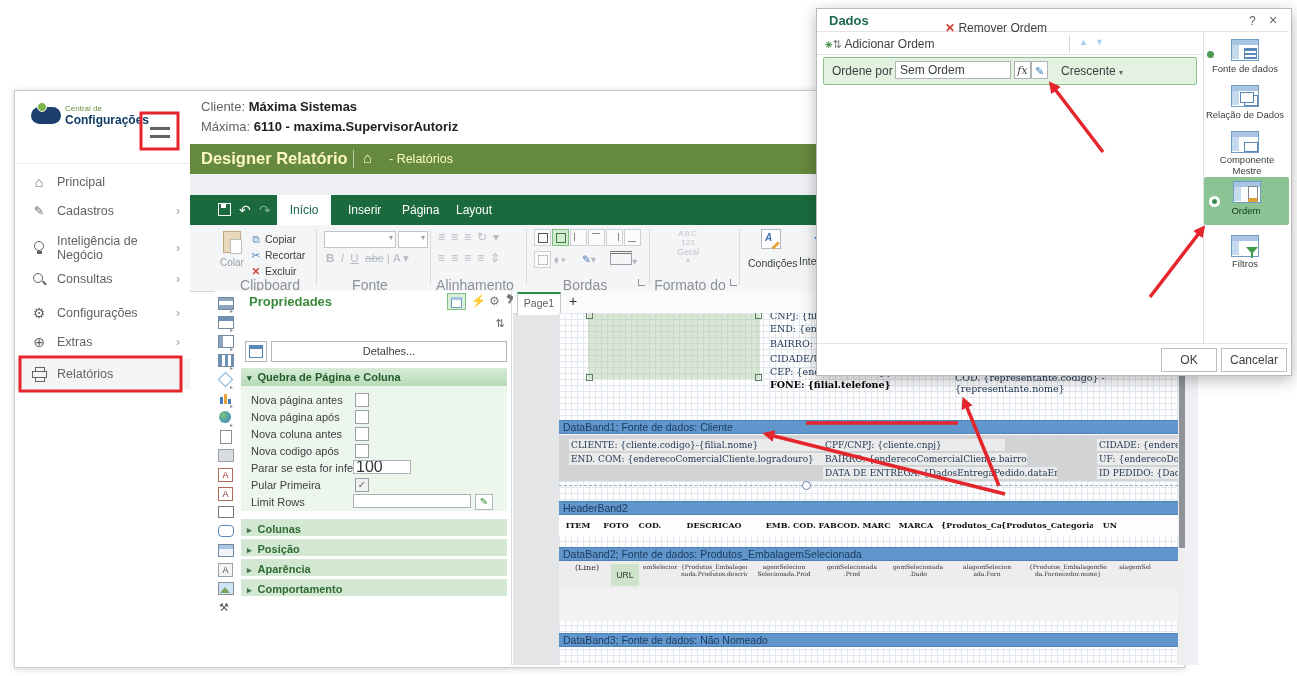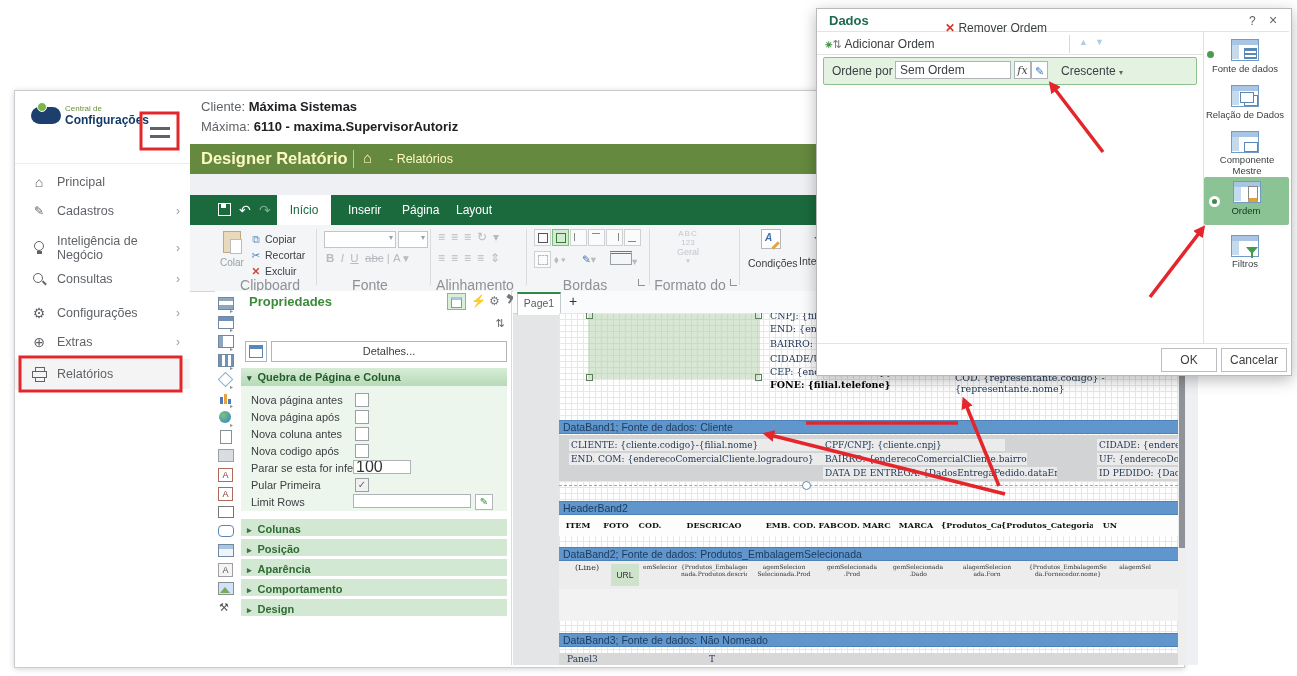--- a/index.html
+++ b/index.html
@@ -401,21 +401,20 @@
       <div class="cb" style="top:92px" data-checked="true"></div>
       <div class="prow" style="top:110px">Limit Rows</div>
       <input class="pinput" style="left: 112px; top: 108px; width: 118px;" value="">
       <div class="abs" style="left:234px;top:108px;width:16px;height:14px;border:1px solid #b0b5ba;background:#fff;color:#3c8c3c;font-size:10px;text-align:center;line-height:13px">✎</div>
     </div>
 
     <div class="csect" style="top:228px"><span class="car">▸</span><span>Colunas</span></div>
     <div class="csect" style="top:248px"><span class="car">▸</span><span>Posição</span></div>
     <div class="csect" style="top:268px"><span class="car">▸</span><span>Aparência</span></div>
     <div class="csect" style="top:288px"><span class="car">▸</span><span>Comportamento</span></div>
-    <div class="csect" style="top:308px"><span class="car">▸</span><span>Design</span></div>
   </div>
 
   <div class="abs cv">
     <div class="tabbar">
       <div class="ptab">Page1</div>
       <div class="ntab">+</div>
     </div>
 
     <div class="page">
 
@@ -472,24 +471,20 @@
         <div class="d2c serif" style="left:192px;width:66px">agemSelecion Selecionada.Prod</div>
         <div class="d2c serif" style="left:262px;width:62px">gemSelecionada .Prod</div>
         <div class="d2c serif" style="left:328px;width:62px">gemSelecionada .Dado</div>
         <div class="d2c serif" style="left:394px;width:68px">alagemSelecion ada.Forn</div>
         <div class="d2c serif" style="left:470px;width:78px">{Produtos_EmbalagemSeleciona da.Fornecedor.nome}</div>
         <div class="d2c serif" style="left:556px;width:40px">alagemSel</div>
       </div>
       <div class="abs" style="left:0;top:276px;width:619px;height:32px;background:#f2f2f3"></div>
 
       <div class="band" style="top:320px">DataBand3; Fonte de dados: Não Nomeado</div>
-      <div class="abs" style="left:0;top:340px;width:619px;height:12px;background:#d8d8d9">
-        <span class="serif" style="position:absolute;left:8px;top:1px;font-size:9px">Panel3</span>
-        <span class="serif" style="position:absolute;left:150px;top:1px;font-size:9px">T</span>
-      </div>
     </div>
 
     <div class="vsb">
         <i></i>
       </div>
     <div class="abs" style="left:673px;top:0;width:12px;height:374px;background:#eef0f3"></div>
   </div>
 </div>
 
 <div class="abs dlg">

